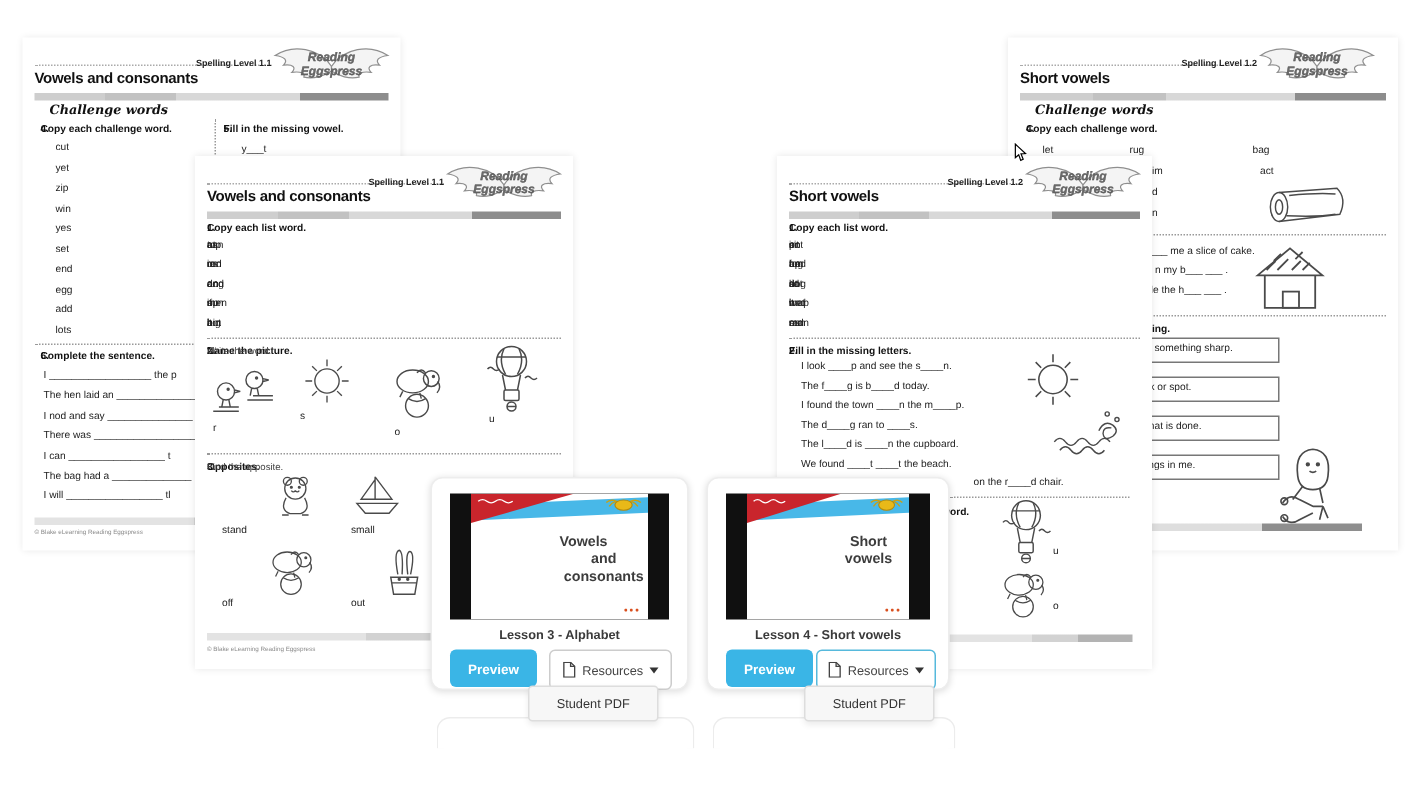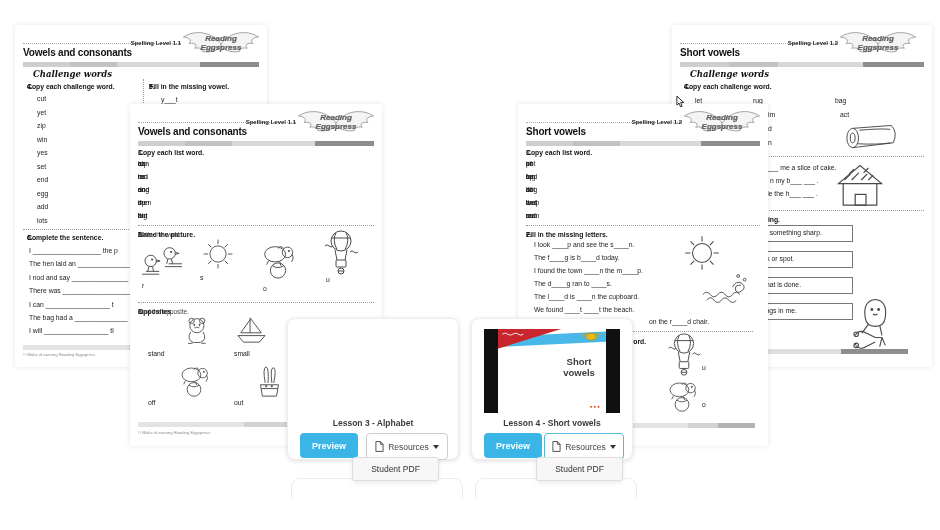--- a/index.html
+++ b/index.html
@@ -629,20 +629,33 @@
       <span class="w">o</span>
       <span class="bl"></span>
     </div>
   <div class="bar-bot" style="left:115px;top:319px;width:122px"></div>
 </div>
 
 <div class="partial-card" style="left:291px;top:478px;width:170px;z-index:3"></div>
 <div class="partial-card" style="left:475px;top:478px;width:160px;z-index:3"></div>
 
 <div class="card" style="left:287px;top:318px;width:170px;height:140px;z-index:5">
+  <div class="thumb">
+    <div class="slide">
+      <svg class="banner" viewBox="0 0 123 28" preserveAspectRatio="none">
+          <use href="#thumb-banner"></use>
+        </svg>
+      <div class="slide-title">
+          <span>Vowels</span>
+          <br>
+          <span>and consonants</span>
+        </div>
+      <div class="dots">●●●</div>
+    </div>
+  </div>
   <div class="caption">Lesson 3 - Alphabet</div>
   <div class="btn-preview">Preview</div>
   <div class="btn-res">
     <svg class="file-ic" viewBox="0 0 10 12">
         <use href="#file-icon"></use>
       </svg>
     <span>Resources</span>
     <span class="caret"></span>
   </div>
 </div>

